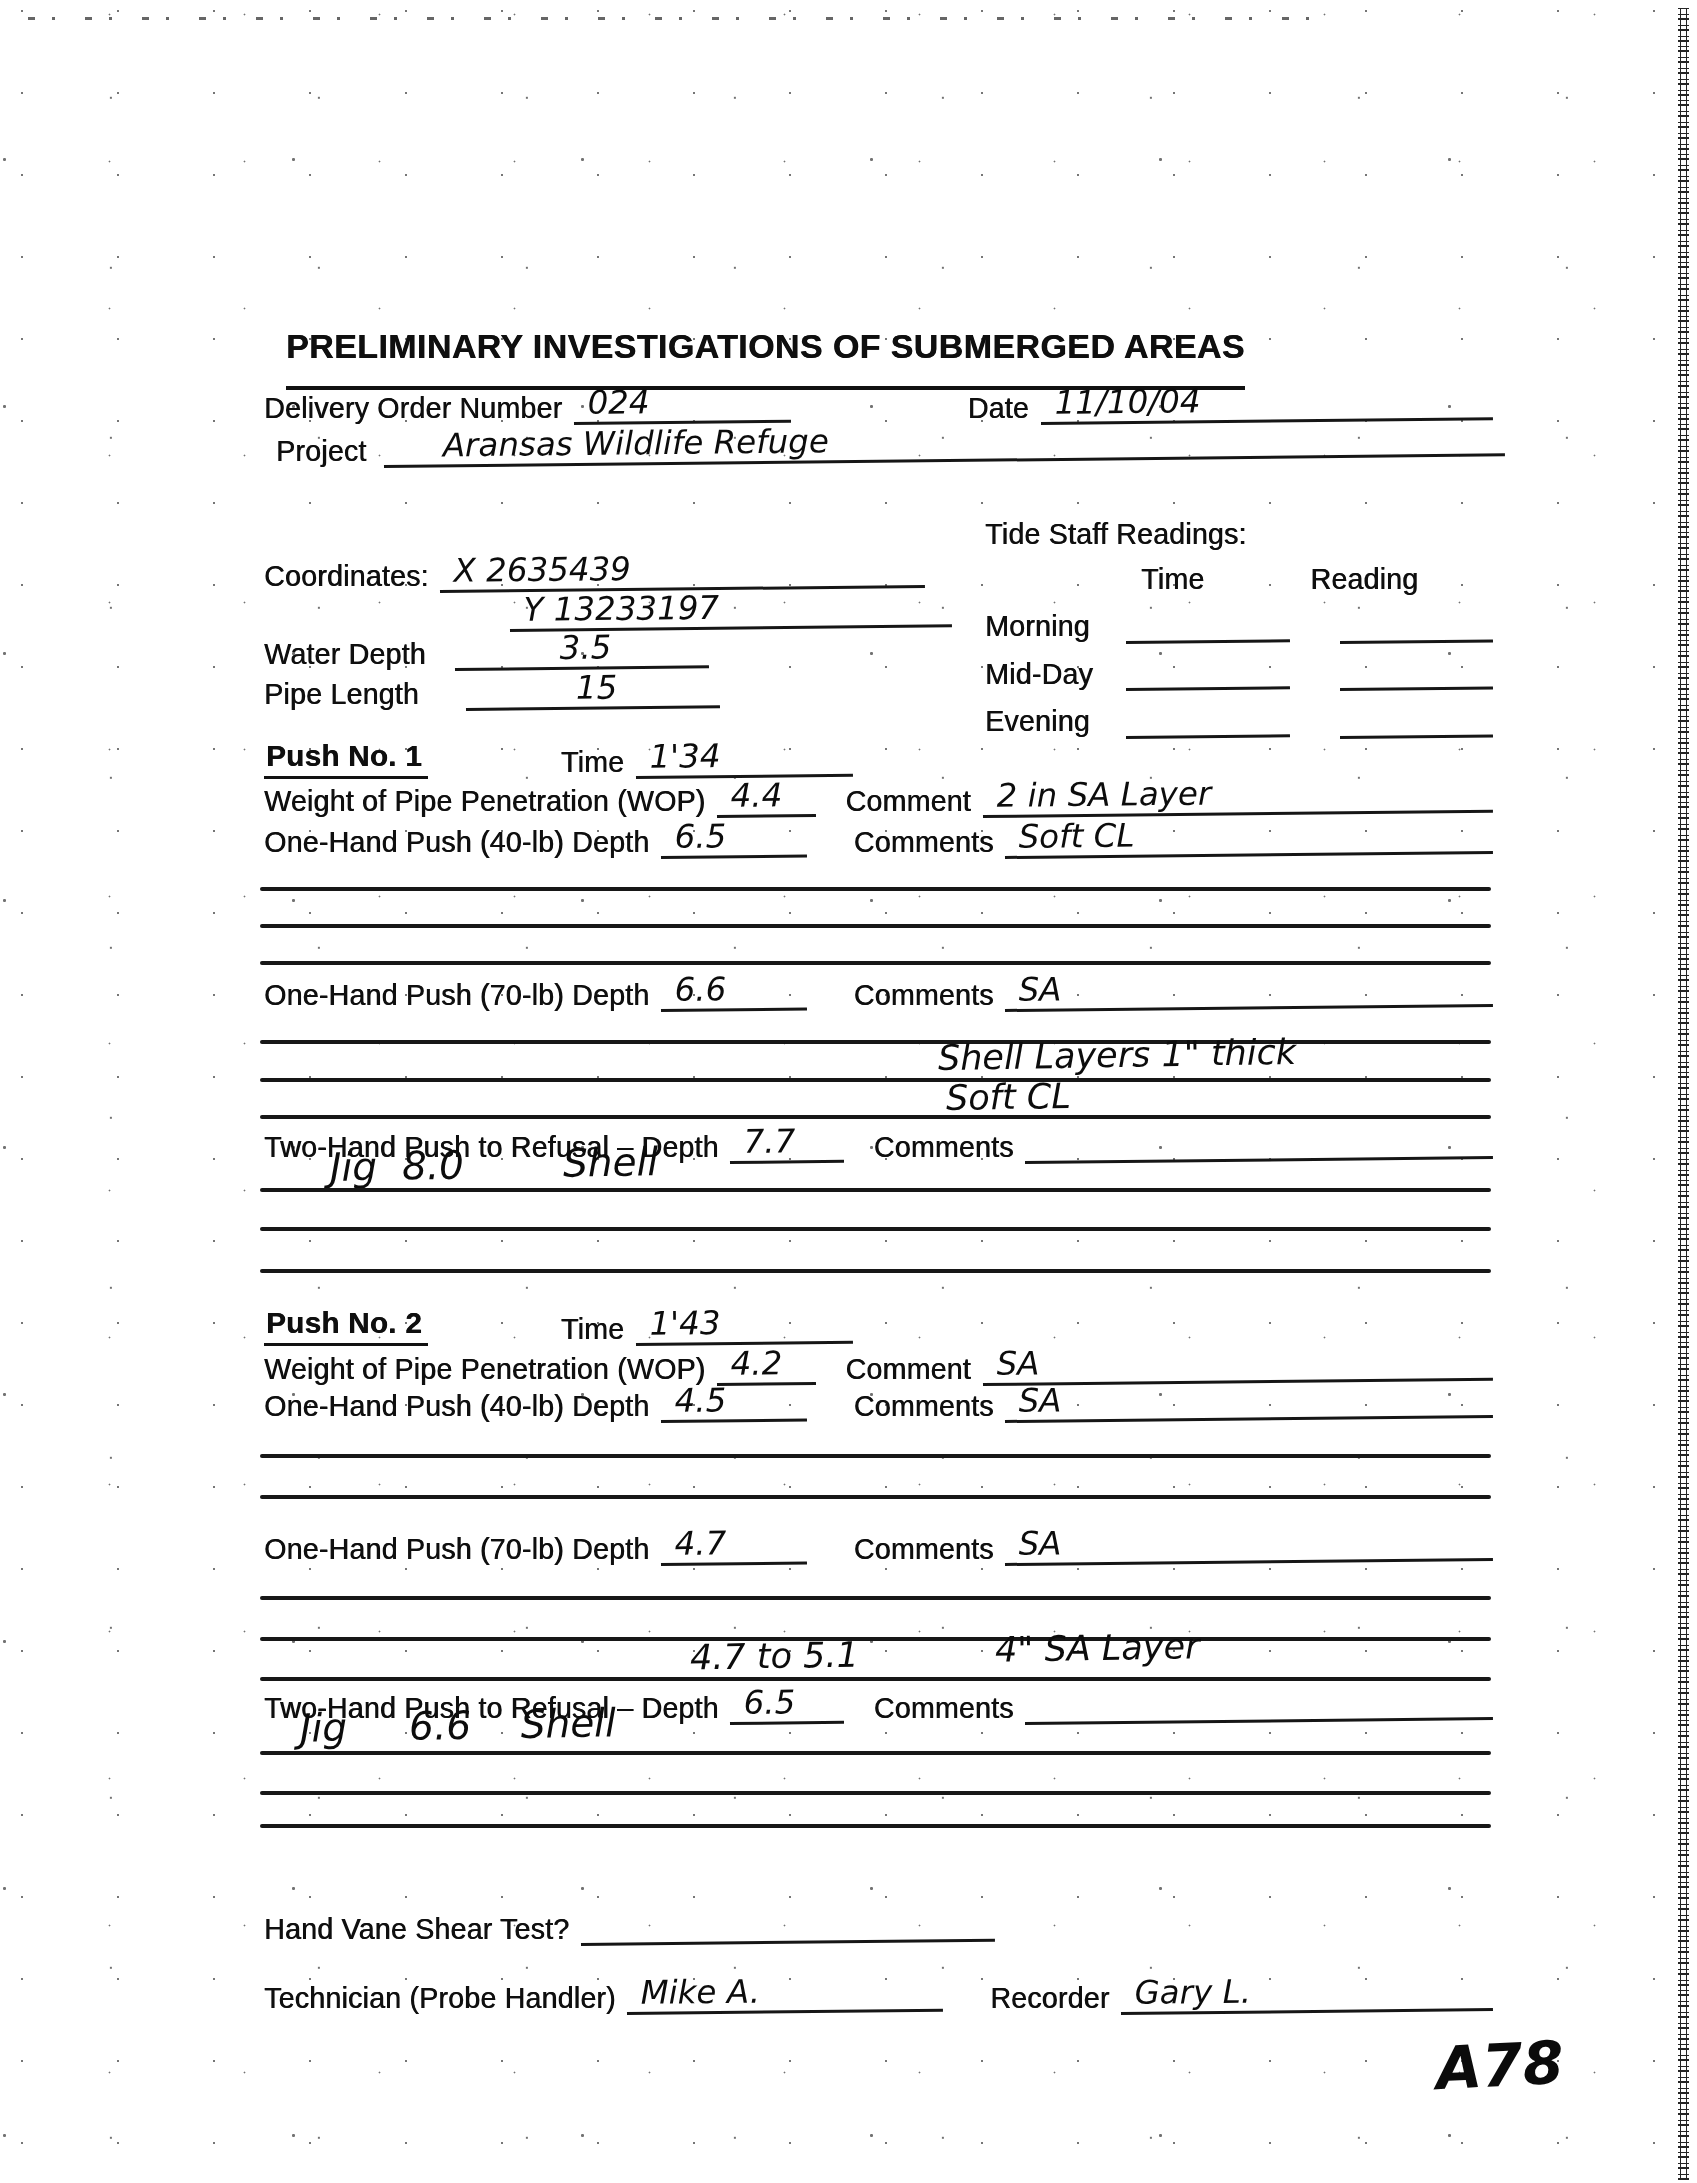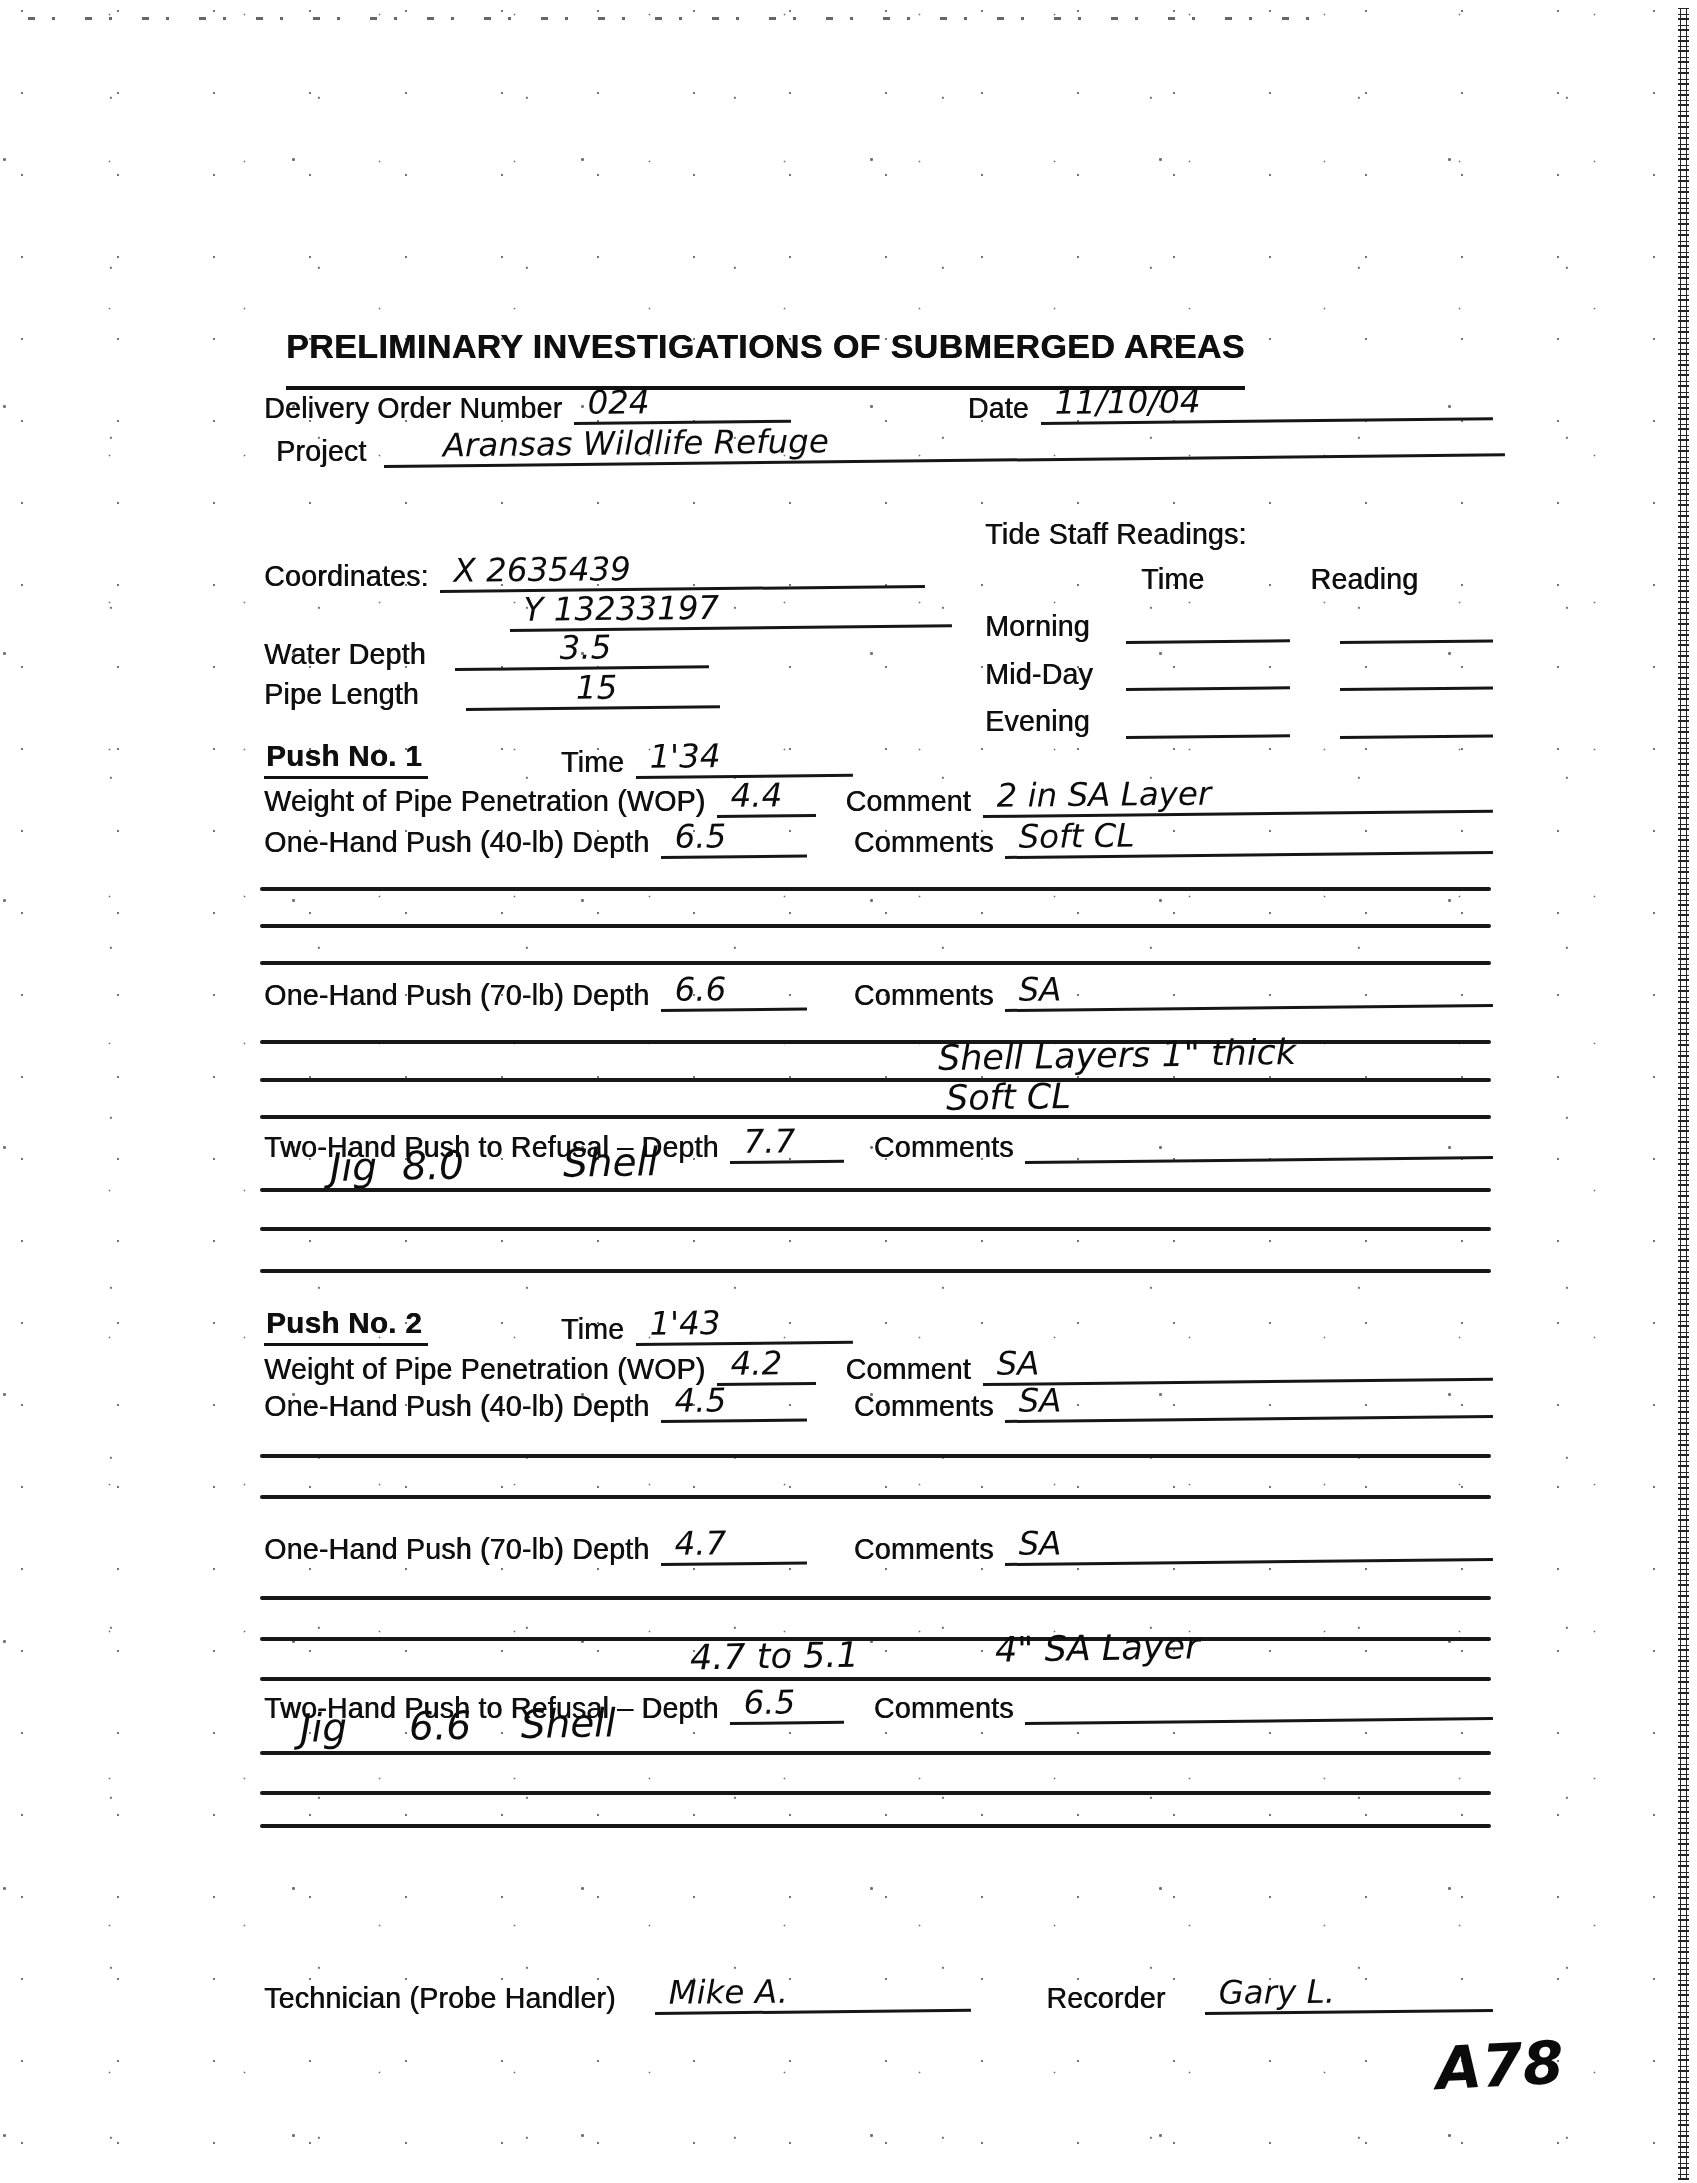--- a/index.html
+++ b/index.html
@@ -232,21 +232,25 @@
     <span class="lbl">Two-Hand Push to Refusal – Depth</span>
     <span class="fill w95 hw">6.5</span>
     <span class="lbl ml30">Comments</span>
     <span class="fill grow hw"></span>
   </div>
   <div class="note" style="left:300px;top:1706px;font-size:39px;">Jig     6.6    Shell</div>
   <div class="rule" style="top:1751px;"></div>
   <div class="rule" style="top:1791px;"></div>
   <div class="rule" style="top:1824px;"></div>
 
-  <div class="row" style="top:1978px;gap:28px;">
+  <div class="row" style="top:1909px;">
+    <span class="lbl">Hand Vane Shear Test?</span>
+    <span class="fill w400 hw"></span>
+  </div>
+  <div class="row" style="top:1978px;">
     <span class="lbl">Technician (Probe Handler)</span>
     <span class="fill w300 hw">Mike A.</span>
     <span class="lbl ml48">Recorder</span>
     <span class="fill grow hw">Gary L.</span>
   </div>
 
   <div class="page-num">A78</div>
 </div>
 
 

